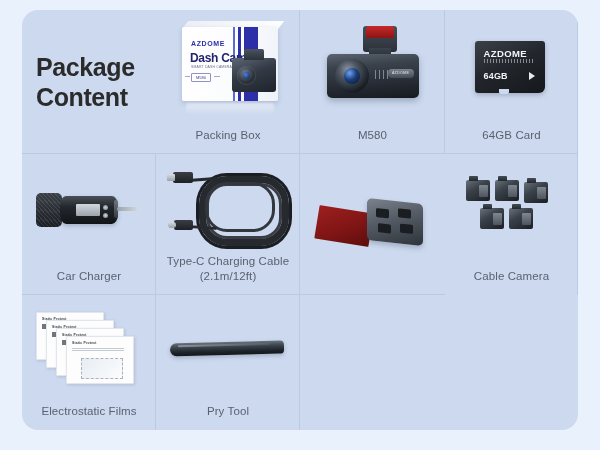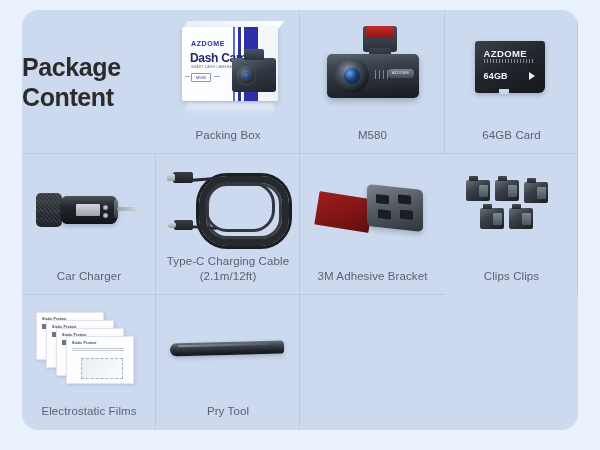--- a/index.html
+++ b/index.html
@@ -40,20 +40,21 @@
     background: #b9cae4;
   }
   .cell.bdr-b::before {
     content: ""; position: absolute;
     left: 0; right: 0; bottom: 0; height: 1px;
     background: #b9cae4;
   }
   .title-cell {
     justify-content: center;
     align-items: flex-start;
+    padding-left: 14px;
   }
   .title-text {
     font-size: 25px;
     font-weight: bold;
     color: #2b2b2b;
     line-height: 1.2;
     letter-spacing: -0.4px;
   }
   .art {
     position: relative;
@@ -644,37 +645,34 @@
         <div class="ab-wrap">
           <div class="ab-pad"></div>
           <div class="ab-br">
             <div class="ab-slot ab-s1"></div>
             <div class="ab-slot ab-s2"></div>
             <div class="ab-slot ab-s3"></div>
             <div class="ab-slot ab-s4"></div>
           </div>
         </div>
       </div>
-      <div class="label">
-        <span>3M Adhesive Bracket</span>
-      </div>
     </div>
 
     <div class="cell bdr-r">
       <div class="art">
         <div class="clip-wrap">
           <div class="clip clip-a"></div>
           <div class="clip clip-b"></div>
           <div class="clip clip-c"></div>
           <div class="clip clip-d"></div>
           <div class="clip clip-e"></div>
         </div>
       </div>
       <div class="label">
-        <span>Clips Clips</span>
+        <span>Cable Camera</span>
       </div>
     </div>
 
     <div class="cell bdr-r">
       <div class="art">
         <div class="film-wrap">
           <div class="film film-1">
             <div class="film-hd">Static Protect</div>
             <div class="film-tag"></div>
           </div>

